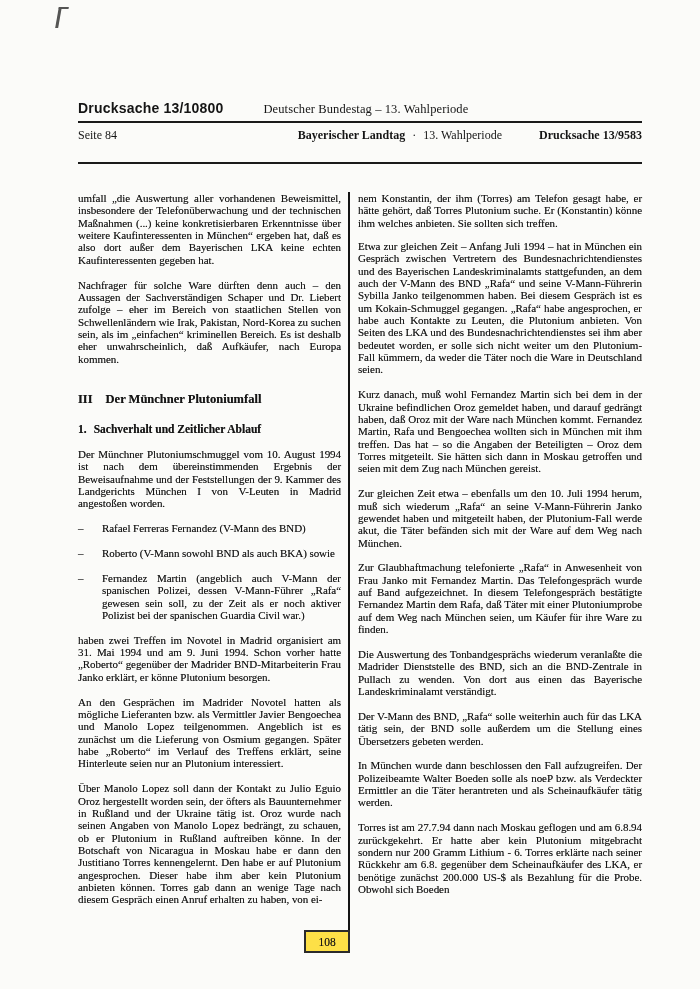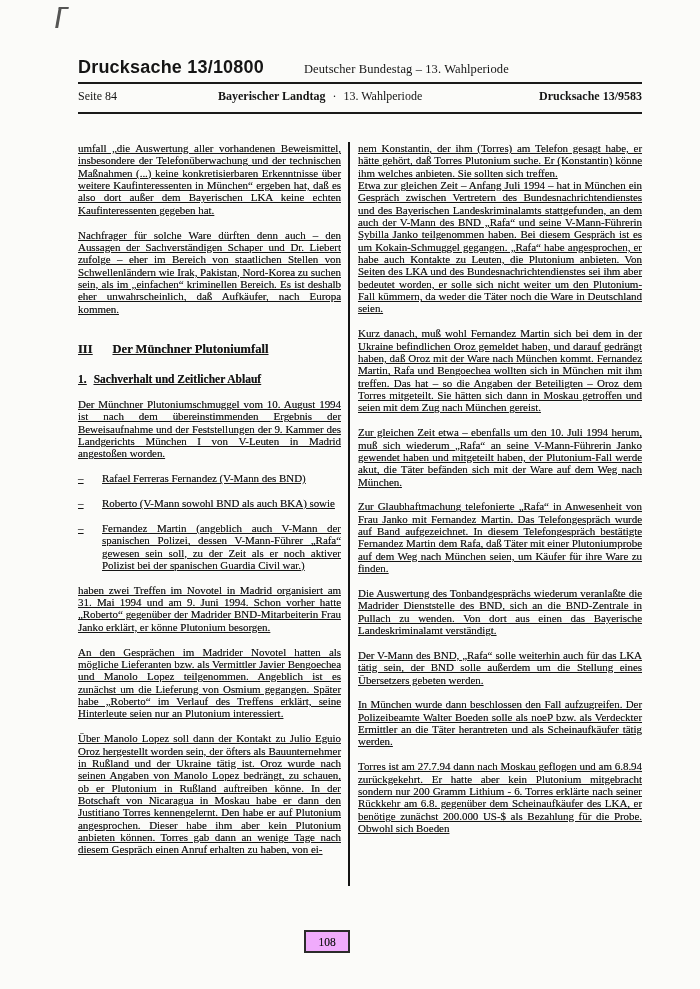--- a/index.html
+++ b/index.html
@@ -18,74 +18,74 @@
   .artifact{
     position:absolute;left:57px;top:7px;width:7px;height:19px;
     border-left:3px solid #2c2c2c;border-top:2px solid #2c2c2c;
     transform:skewX(-10deg);opacity:.8;
   }
 
   
   .header-top{display:flex;align-items:baseline;padding-top:57px;}
   .doc-number{
     font-family:"Liberation Sans",sans-serif;font-weight:700;
-    font-size:18px;letter-spacing:.2px;white-space:nowrap;
+    font-size:14px;letter-spacing:.2px;white-space:nowrap;margin-top:43px;
   }
   .doc-center{font-size:12.5px;margin-left:40px;white-space:nowrap;letter-spacing:.1px;}
   .rule1{height:2px;background:#1a1a1a;margin-top:4px;}
   .header-sub{
-    display:flex;align-items:baseline;margin-top:5px;padding-bottom:8px;
+    display:flex;align-items:baseline;margin-top:5px;padding-bottom:19px;
     font-size:12px;
   }
   .hs-left{width:140px;}
-  .hs-center{flex:1;text-align:left;white-space:nowrap;}
+  .hs-center{flex:1;text-align:right;white-space:nowrap;}
   .hs-right{width:140px;text-align:right;font-weight:700;white-space:nowrap;}
   .landtag{font-weight:700;}
   .hs-sep{padding:0 7px;}
   .rule2{height:2px;background:#1a1a1a;}
 
   
-  .columns{display:flex;margin-top:28px;align-items:flex-start;text-decoration:underline;}
+  .columns{display:flex;margin-top:28px;align-items:flex-start;}
   .col-left{width:263px;flex:none;}
   .divider{width:2px;background:#141414;height:744px;margin-left:7px;margin-right:8px;flex:none;}
   .col-right{flex:1;min-width:0;}
 
   p,.list-item,.intro-line{
     margin:0 0 12.5px 0;
     font-size:11px;line-height:12.35px;
     text-align:justify;
     text-shadow:0 0 .35px rgba(20,20,20,.55);
     letter-spacing:-0.05px;
   }
-  p.no-gap{margin-bottom:0;}
+  p.no-gap{margin-bottom:11px;}
   p.extra-gap{margin-top:8px;}
   p.last{margin-bottom:0;}
 
   .section-heading{
     font-size:12.5px;font-weight:700;margin:27px 0 0 0;
     text-shadow:0 0 .4px rgba(20,20,20,.6);
   }
-  .section-heading .h-num{margin-right:20px;}
+  .section-heading .h-num{margin-right:13px;}
   .sub-heading{
     font-size:11.5px;font-weight:700;margin:16px 0 13px 0;
     text-shadow:0 0 .4px rgba(20,20,20,.6);
   }
   .sub-heading .h-num{margin-right:7px;}
 
   .list-item{display:flex;}
   .dash{width:24px;flex:none;}
   .li-text{flex:1;text-align:justify;}
 
   
   .page-num-box{
     position:absolute;left:304px;top:930px;
     width:42px;height:19px;
     border:2px solid #2b2b2b;
     display:flex;align-items:center;justify-content:center;
-    font-size:11.5px;background:#f0abfc;
+    font-size:11.5px;background:#fde047;
     text-shadow:0 0 .35px rgba(20,20,20,.55);
   }
 </style>
 </head>
 <body>
 
 <div class="page">
   <div class="artifact"></div>
 
   <div class="content">

